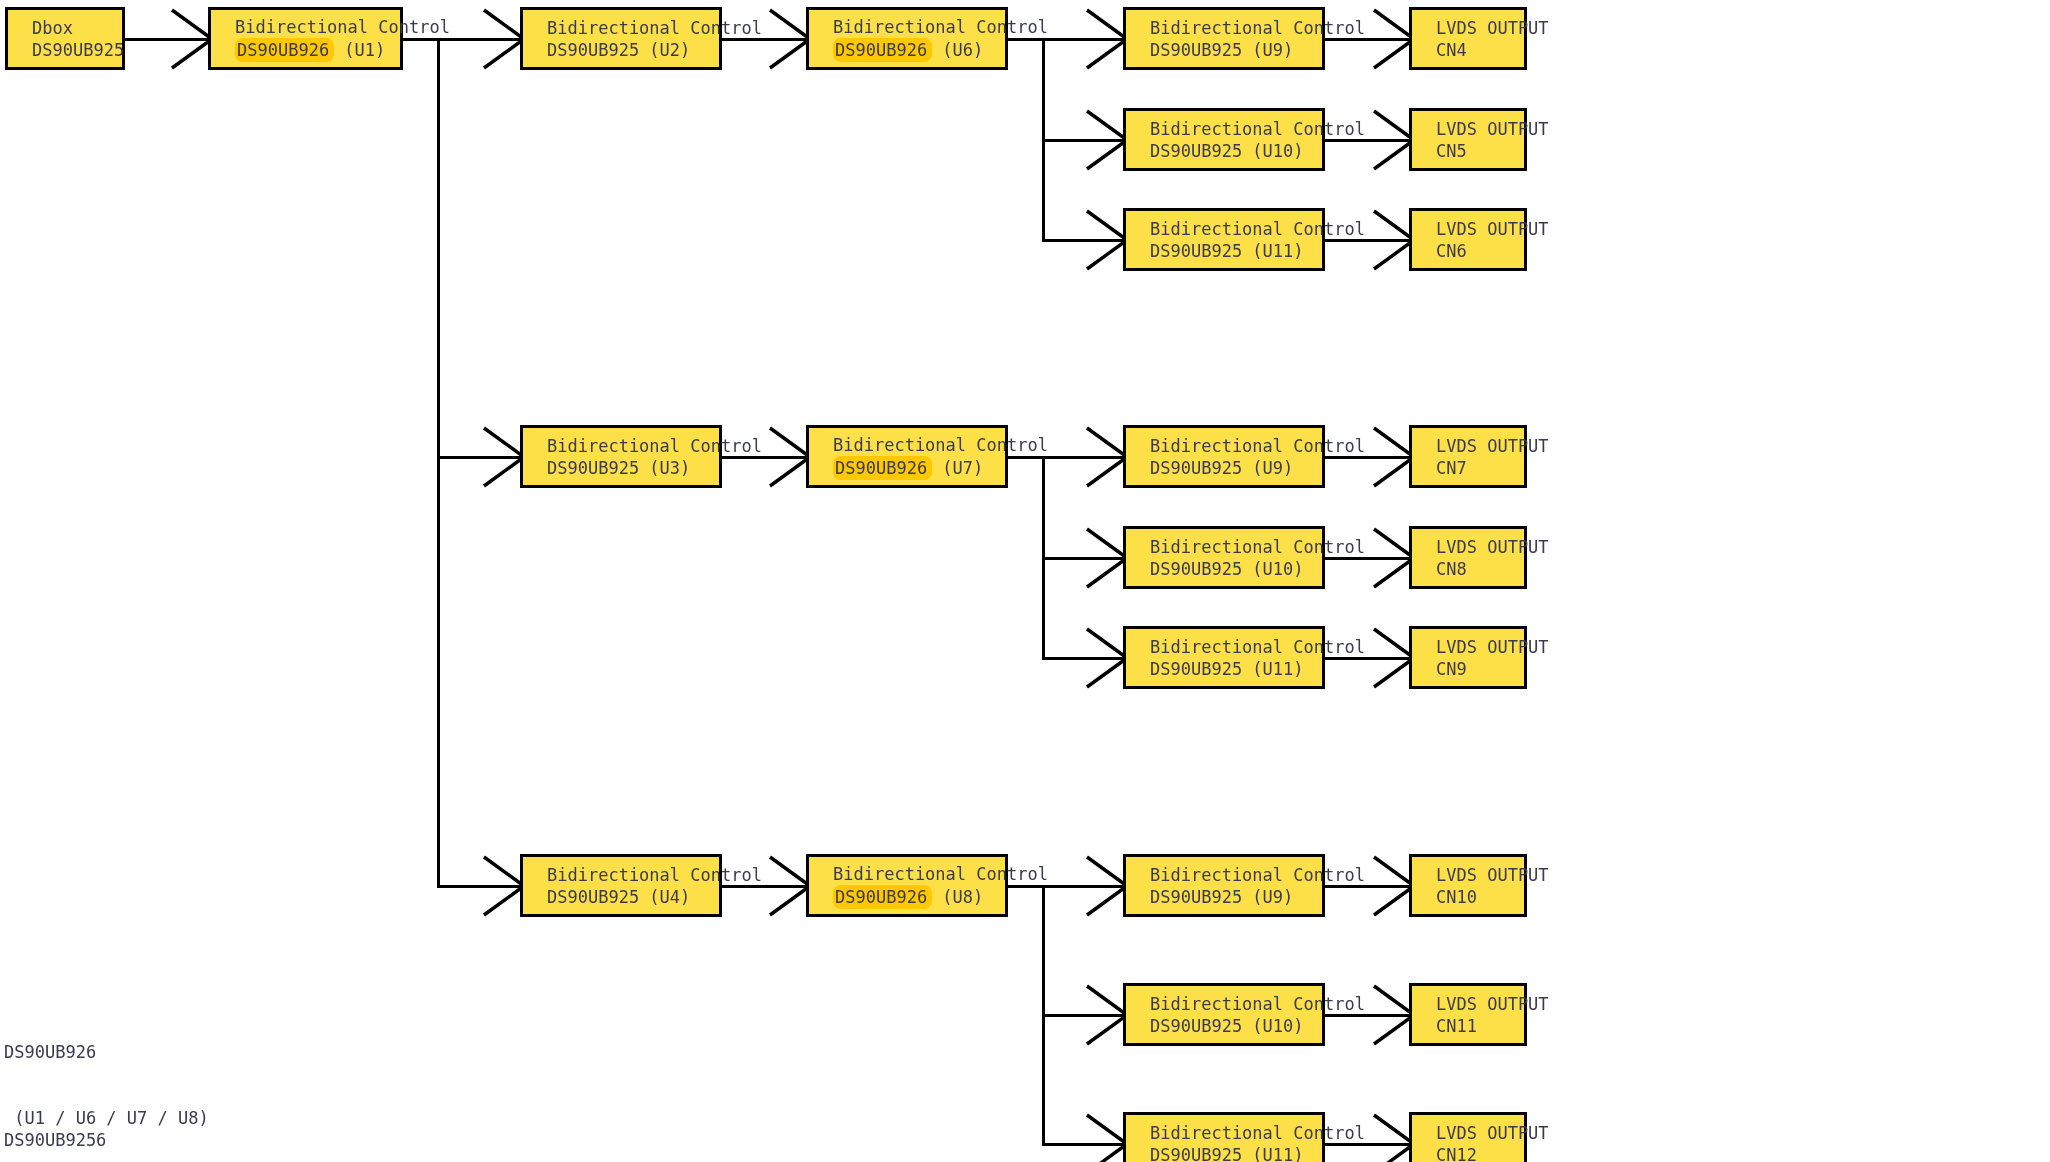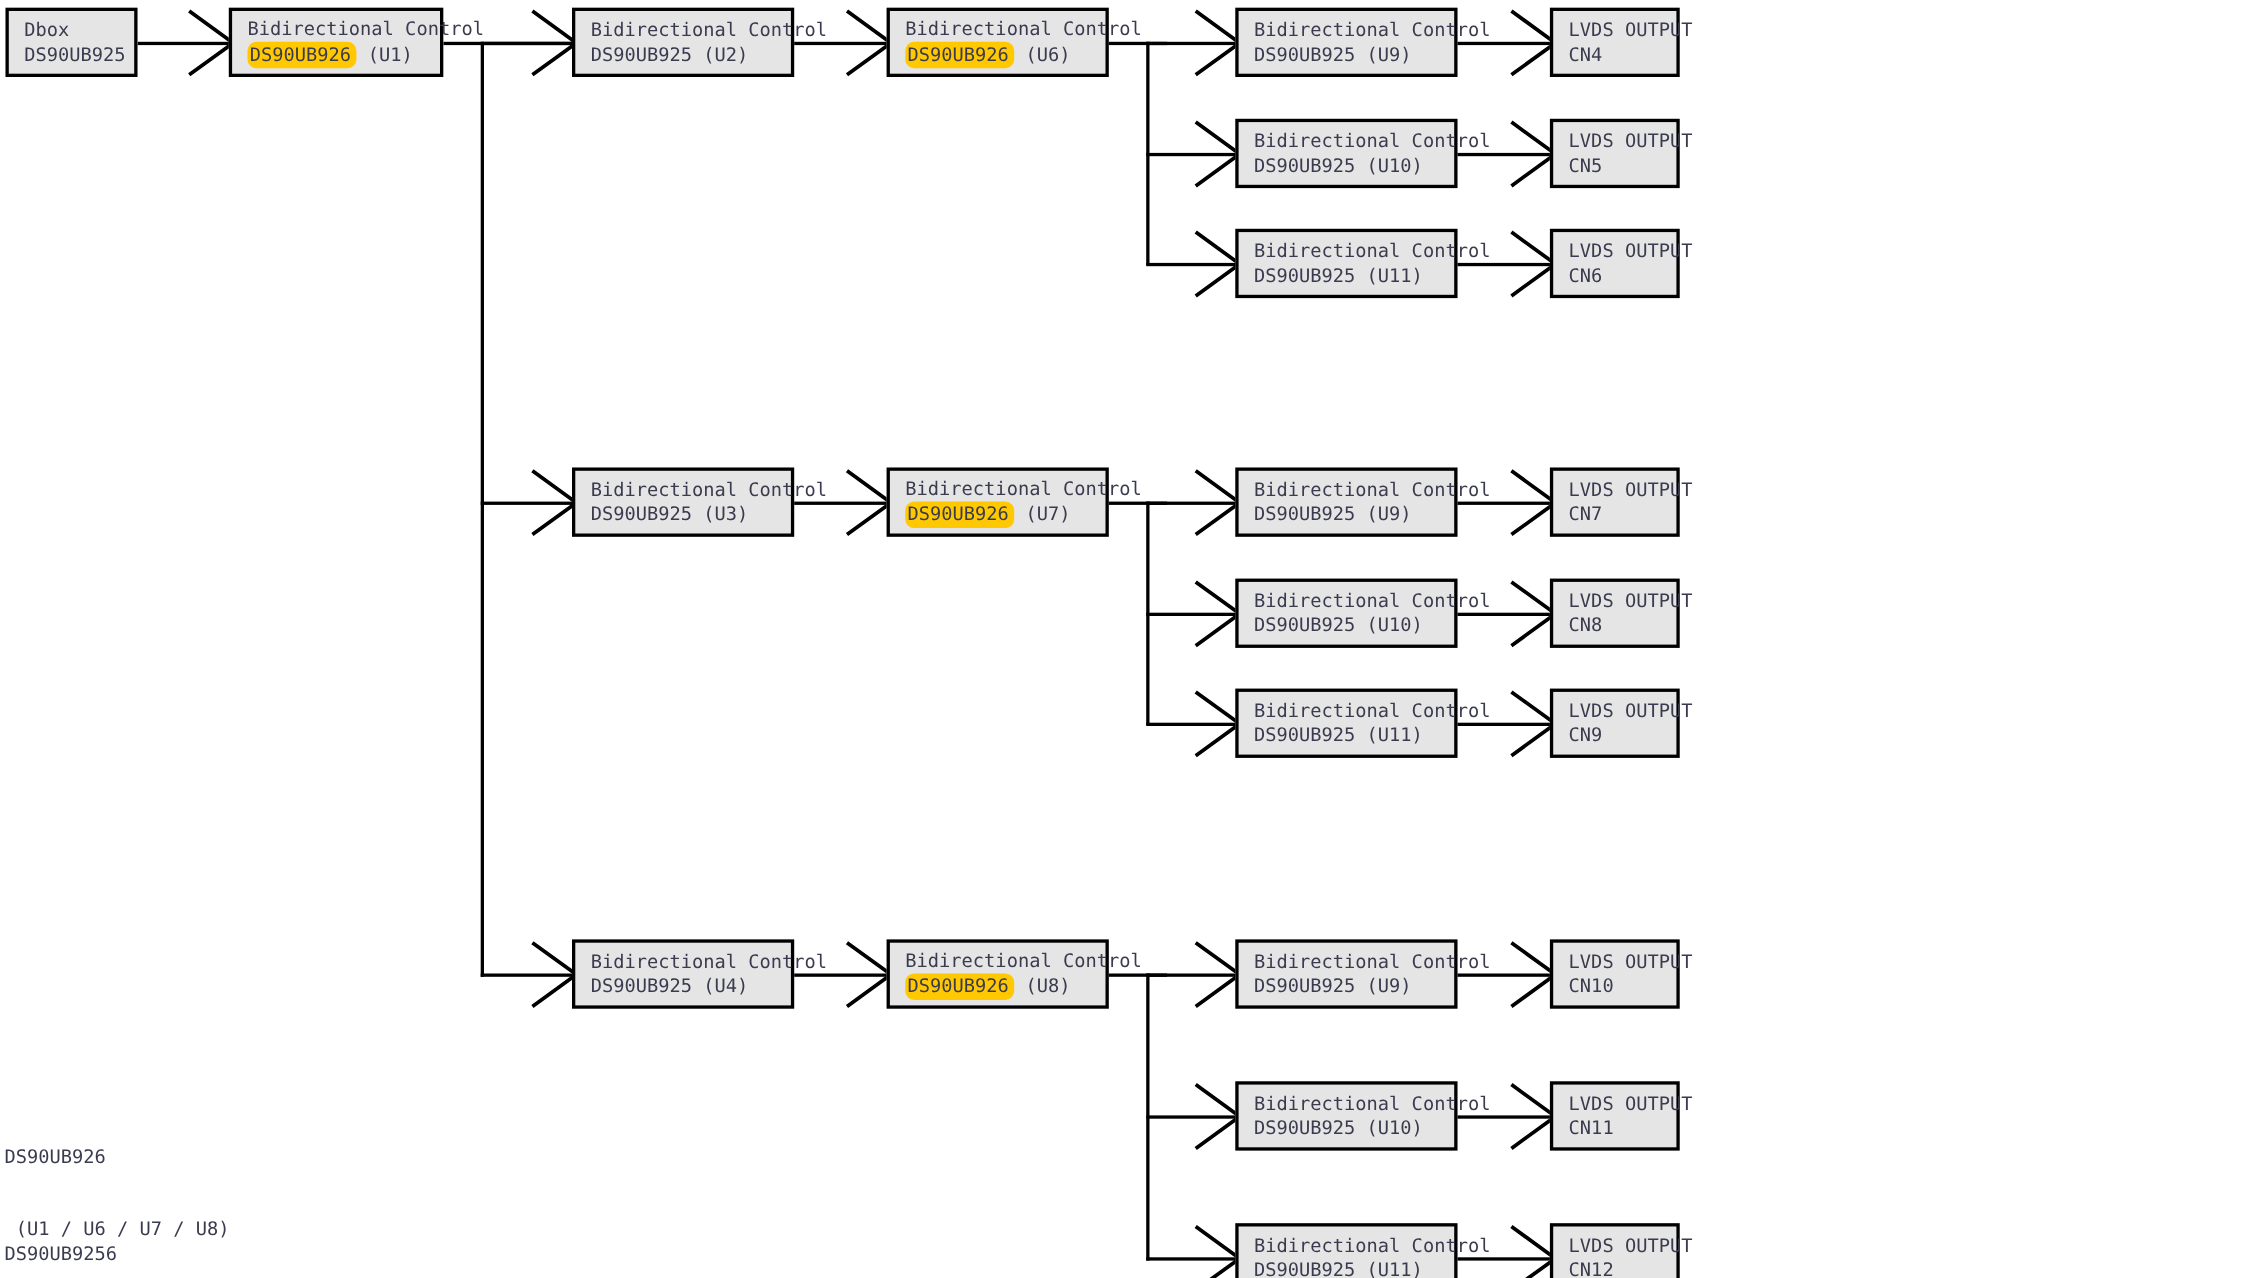--- a/index.html
+++ b/index.html
@@ -16,25 +16,25 @@
     width: 2050px;
     height: 1162px;
     overflow: hidden;
     background: #ffffff;
   }
   
   .box {
     position: absolute;
     box-sizing: border-box;
     border: 3px solid #000000;
-    background: #e5e5e5;
+    background: #fde047;
     display: flex;
     flex-direction: column;
     justify-content: center;
-    padding-left: 14px;
+    padding-left: 24px;
     z-index: 5;
   }
   .box .ln {
     font-size: 17px;
     line-height: 22px;
     color: #3b3b4f;
     white-space: pre;
     letter-spacing: 0px;
   }
   .box .ln.l2 {

